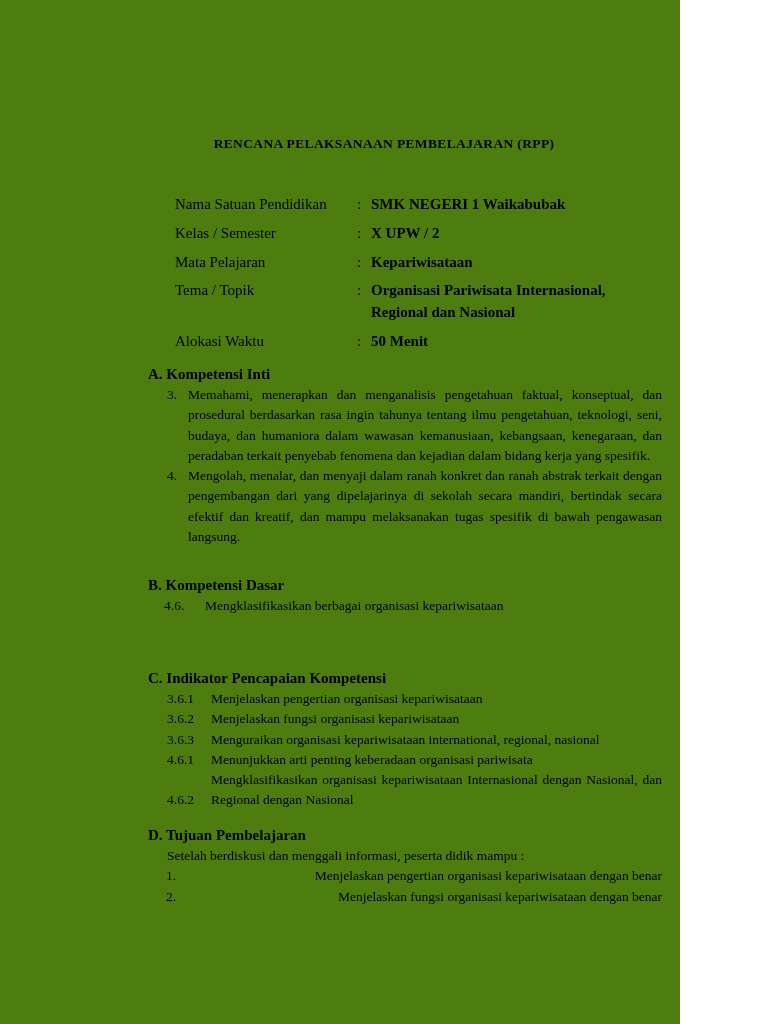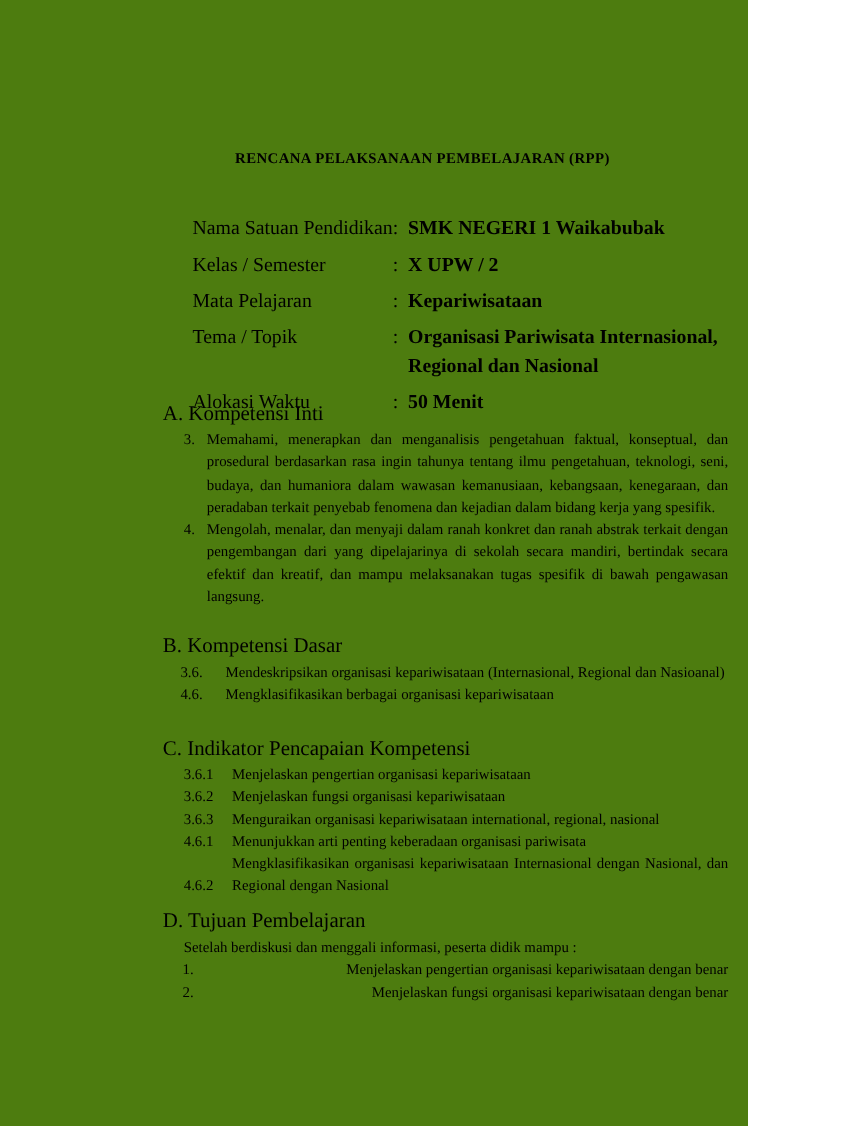--- a/index.html
+++ b/index.html
@@ -29,21 +29,21 @@
     font-weight: bold;
     letter-spacing: 0.35px;
   }
 
   
   .meta-table {
     position: absolute;
     top: 194px;
     left: 175px;
     border-collapse: collapse;
-    font-size: 18px;
+    font-size: 15px;
   }
   .meta-table td {
     padding: 0 0 7px 0;
     vertical-align: top;
     line-height: 1.45;
   }
   .meta-label {
     width: 182px;
     white-space: nowrap;
   }
@@ -56,22 +56,22 @@
   }
 
   
   .section {
     position: absolute;
     left: 148px;
     width: 514px;
     font-size: 13.5px;
   }
   .section-heading {
-    font-weight: normal;
-    font-size: 19px;
+    font-weight: bold;
+    font-size: 15px;
     margin-bottom: 2px;
   }
 
   
   .num-row {
     display: flex;
     align-items: flex-start;
     line-height: 1.5;
   }
   .num-marker {
@@ -154,24 +154,20 @@
     </div>
     <div class="num-row">
       <span class="num-marker">4.</span>
       <span class="num-body">Mengolah, menalar, dan menyaji dalam ranah konkret dan ranah abstrak terkait dengan pengembangan dari yang dipelajarinya di sekolah secara mandiri, bertindak secara efektif dan kreatif, dan mampu melaksanakan tugas spesifik di bawah pengawasan langsung.</span>
     </div>
   </div>
 
   <div class="section sec-b" style="top:577px;">
     <div class="section-heading">B. Kompetensi Dasar</div>
     <div class="num-row">
-      <span class="num-marker">3.6.</span>
-      <span class="num-body">Mendeskripsikan organisasi kepariwisataan (Internasional, Regional dan Nasioanal)</span>
-    </div>
-    <div class="num-row">
       <span class="num-marker">4.6.</span>
       <span class="num-body">Mengklasifikasikan berbagai organisasi kepariwisataan</span>
     </div>
   </div>
 
   <div class="section sec-c" style="top:670px;">
     <div class="section-heading">C. Indikator Pencapaian Kompetensi</div>
     <div class="num-row">
       <span class="num-marker">3.6.1</span>
       <span class="num-body">Menjelaskan pengertian organisasi kepariwisataan</span>

